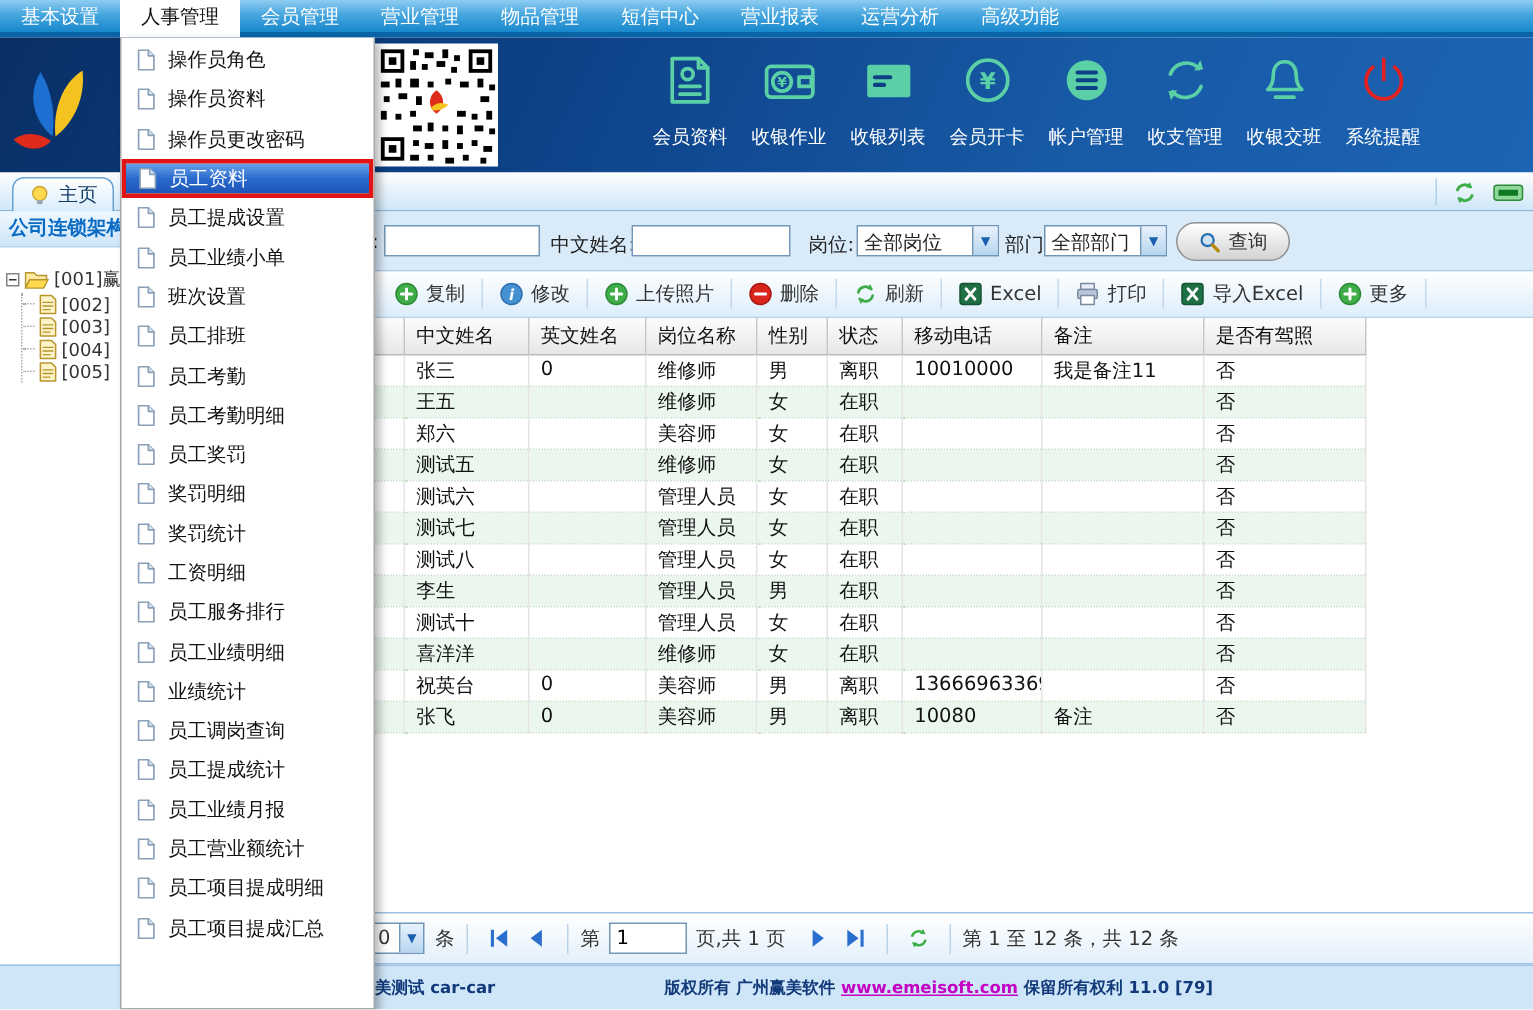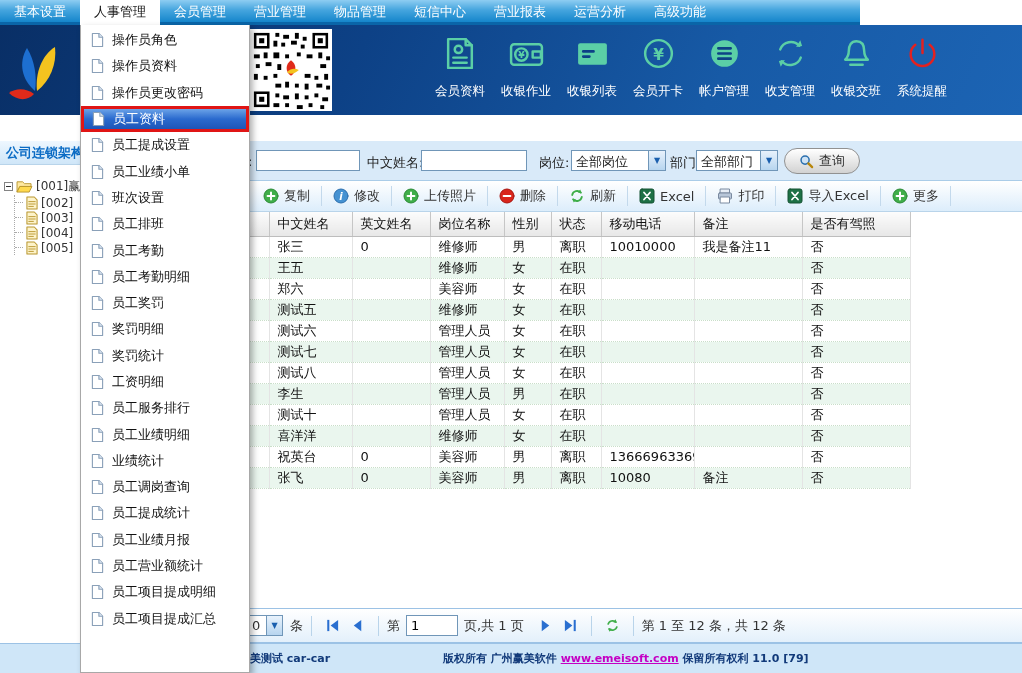--- a/index.html
+++ b/index.html
@@ -1,21 +1,21 @@
 <!DOCTYPE html>
 <html><head>
 <meta charset="utf-8">
 <style>
   * { margin:0; padding:0; box-sizing:border-box; }
   body { font-family:"DejaVu Sans", sans-serif; background:#e8e8e8; }
   #app { position:relative; width:1022px; height:673px; background:#fff; overflow:hidden;
          font-family:"DejaVu Sans", sans-serif; }
 
   
-  #menubar { position:absolute; left:0; top:0; width:860px; height:25px;
+  #menubar { position:absolute; left:0; top:0; width:1022px; height:25px;
     background:linear-gradient(180deg,#8ecdf2 0%,#45a5de 40%,#1787cc 86%,#0a65a8 86%,#0a65a8 100%);
     display:flex; }
   .menu-item { height:25px; line-height:24px; padding:0 14px; font-size:13px; color:#fff; cursor:pointer; white-space:nowrap; }
   .menu-item.active { background:#fff; color:#111; }
 
   
   #header { position:absolute; left:0; top:25px; width:1022px; height:90px;
     background:linear-gradient(115deg,#092f66 0%,#0d4186 35%,#175aa6 70%,#1c64b4 100%); }
   #logo { position:absolute; left:5px; top:18px; }
   #qr { position:absolute; left:250px; top:3px; }
@@ -258,20 +258,42 @@
         <div class="tool">
           <span style="color: rgb(227, 33, 32);"><svg viewBox="0 0 36 36" fill="none" stroke="currentColor" stroke-width="2.4" stroke-linecap="round" stroke-linejoin="round">
               <path d="M11 9.5a11.5 11.5 0 1 0 14 0"></path>
               <path d="M18 4.5v13"></path>
             </svg></span>
           <span class="tlabel">系统提醒</span>
         </div>
       </div>
   </div>
 
+  <div id="tabrow">
+    <div class="tab-home">
+      <svg width="15" height="16" viewBox="0 0 16 16">
+        <circle cx="8" cy="7" r="5" fill="#ffd94e" stroke="#c9a227"></circle>
+        <rect x="6" y="11.6" width="4" height="3" rx="1" fill="#9aa7b8"></rect>
+      </svg>
+      <span>主页</span>
+    </div>
+    <div class="tabrow-right">
+      <span class="vsep"></span>
+      <svg width="17" height="17" viewBox="0 0 16 16" style="cursor:pointer">
+        <path d="M3.2 7a5 5 0 0 1 8.6-2.3" stroke="#3fae49" fill="none" stroke-width="1.8"></path>
+        <path d="M12.8 9a5 5 0 0 1-8.6 2.3" stroke="#3fae49" fill="none" stroke-width="1.8"></path>
+        <path d="M11.2 1.4l1.6 3.8-4-.6z" fill="#3fae49"></path>
+          <path d="M4.8 14.6L3.2 10.8l4 .6z" fill="#3fae49"></path>
+      </svg>
+      <svg width="21" height="15" viewBox="0 0 21 15" style="cursor:pointer">
+        <rect x="1" y="2.5" width="19" height="10" rx="2" fill="#8fd79a" stroke="#2c8a36"></rect>
+        <rect x="4" y="5.5" width="13" height="4" fill="#0f7a1f"></rect>
+      </svg>
+    </div>
+  </div>
 
   <div id="sidebar">
     <div class="side-title">公司连锁架构</div>
     <div class="tree">
       <div class="tree-root">
         <span class="expander"></span>
         <svg width="17" height="14" viewBox="0 0 18 15">
           <path d="M1 14V3h6l2 2h7v3H4z" fill="#ffe9a0" stroke="#b8962e"></path>
           <path d="M1 14l3-6h13l-3 6z" fill="#ffd94e" stroke="#b8962e"></path>
         </svg>

